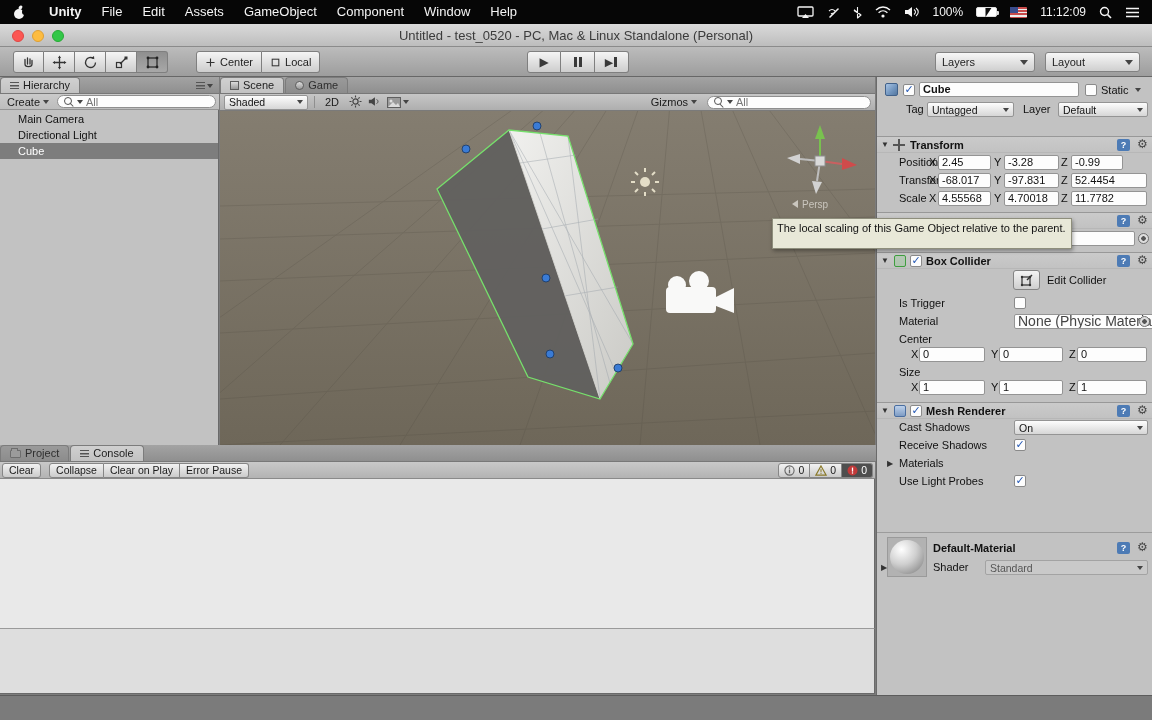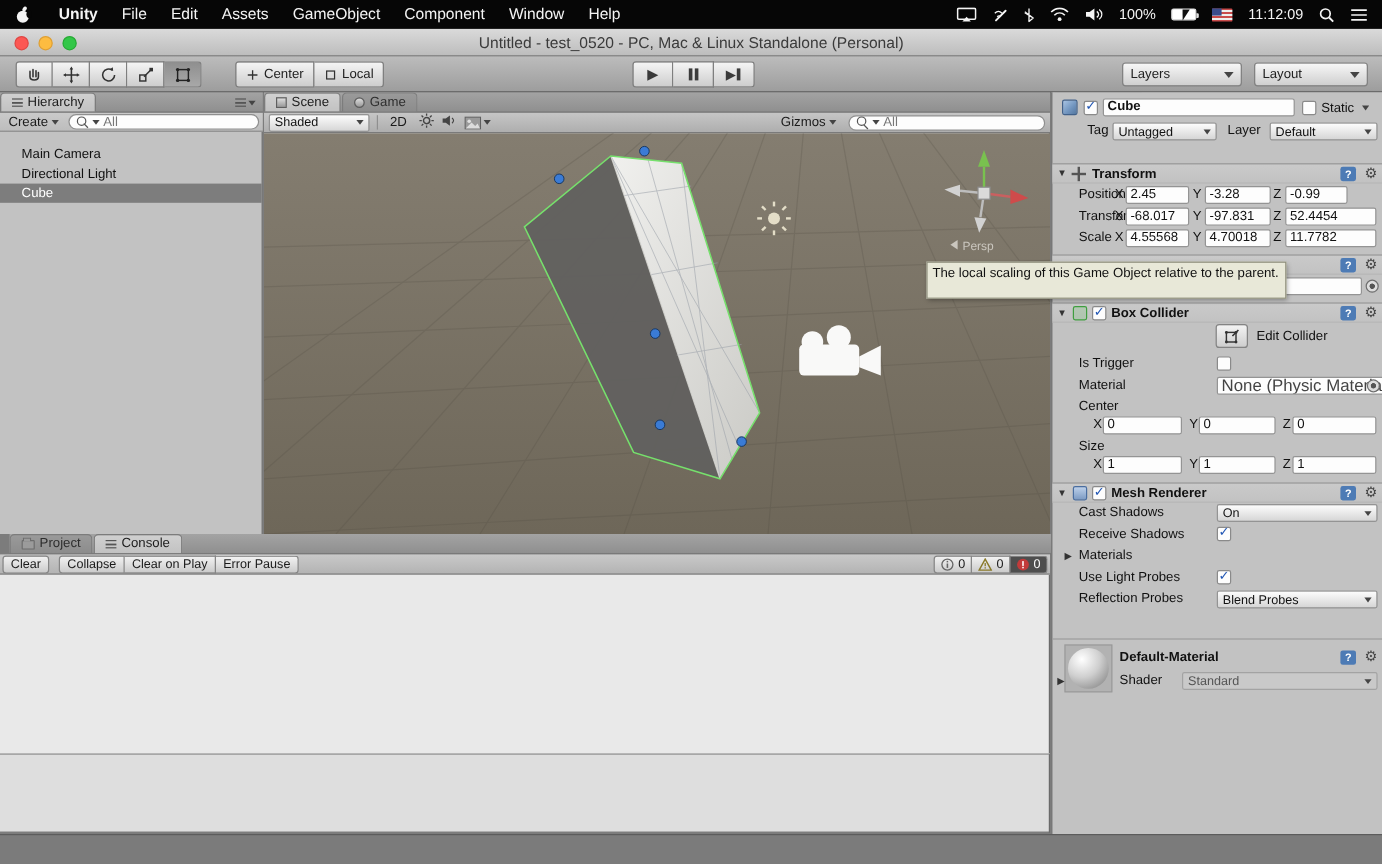--- a/index.html
+++ b/index.html
@@ -262,21 +262,21 @@
     <span>Create</span>
       <span class="arr-s"></span>
   </span>
   <span class="searchpill" style="flex:1">
     <span class="mag"></span>
     <span class="arr-s"></span>
     <span>All</span>
   </span>
 </div>
 <div class="panelbody" style="left:0;top:110px;width:219px;height:335px;border-right:1px solid #6a6a6a">
-  <div class="hrow" style="margin-top:11px">Main Camera</div>
+  <div class="hrow" style="margin-top:1px">Main Camera</div>
   <div class="hrow">Directional Light</div>
   <div class="hrow selected">Cube</div>
 </div>
 
 <div class="tabbar" style="left:220px;top:77px;width:655px">
   <span class="tab active">
     <span class="icon-sq"></span>
     <span>Scene</span>
   </span>
   <span class="tab inactive">
@@ -401,21 +401,21 @@
       <polygon points="580,43 580,53 567,47" fill="#d2d2d2"></polygon>
       <line x1="600" y1="50" x2="597" y2="70" stroke="#bdbdbd" stroke-width="2"></line>
       <polygon points="592,70 602,71 596,83" fill="#d2d2d2"></polygon>
       <rect x="595" y="45" width="10" height="10" fill="#dadada" stroke="#8e8e8e"></rect>
       <polygon points="572,93 578,89 578,97" fill="#cac6be"></polygon>
       <text x="582" y="97" font-size="10" fill="#cac6be">Persp</text>
     </g>
   </svg>
 </div>
 
-<div class="tabbar" style="left:8px;top:445px;width:1033px">
+<div class="tabbar" style="left:0;top:445px;width:1033px">
   <span class="tab inactive">
     <span class="icon-folder"></span>
     <span>Project</span>
   </span>
   <span class="tab active">
     <span class="icon-lines"></span>
     <span>Console</span>
   </span>
 </div>
 <div class="panelbody" style="left:0;top:462px;width:875px;height:17px;background:linear-gradient(#c9c9c9,#b3b3b3);border-bottom:1px solid #8a8a8a;display:flex;align-items:center;padding:0 2px;gap:8px">
@@ -615,27 +615,20 @@
       </span>
   </div>
   <div class="irow" style="top:379px">
     <span class="fold" style="left:10px">▶</span>
     <span class="lbl" style="left:22px">Materials</span>
   </div>
   <div class="irow" style="top:397px">
     <span class="lbl" style="left:22px">Use Light Probes</span>
     <span class="cbx" style="left:137px;top:1px">
         <span class="mk">✓</span>
-      </span>
-  </div>
-  <div class="irow" style="top:415px">
-    <span class="lbl" style="left:22px">Reflection Probes</span>
-    <span class="ddp" style="left:137px;width:134px">
-        <span>Blend Probes</span>
-        <span class="arr-s"></span>
       </span>
   </div>
 
   <div style="position:absolute;left:0;top:455px;width:276px;height:1px;background:#9c9c9c"></div>
   <div class="sphere" style="left:10px;top:460px">
       <span class="ball"></span>
     </div>
   <span class="lbl b" style="left:56px;top:464px">Default-Material</span>
   <span class="helpbk" style="left:240px;top:465px">?</span>
   <span class="gear" style="left:260px;top:463px">⚙</span>

